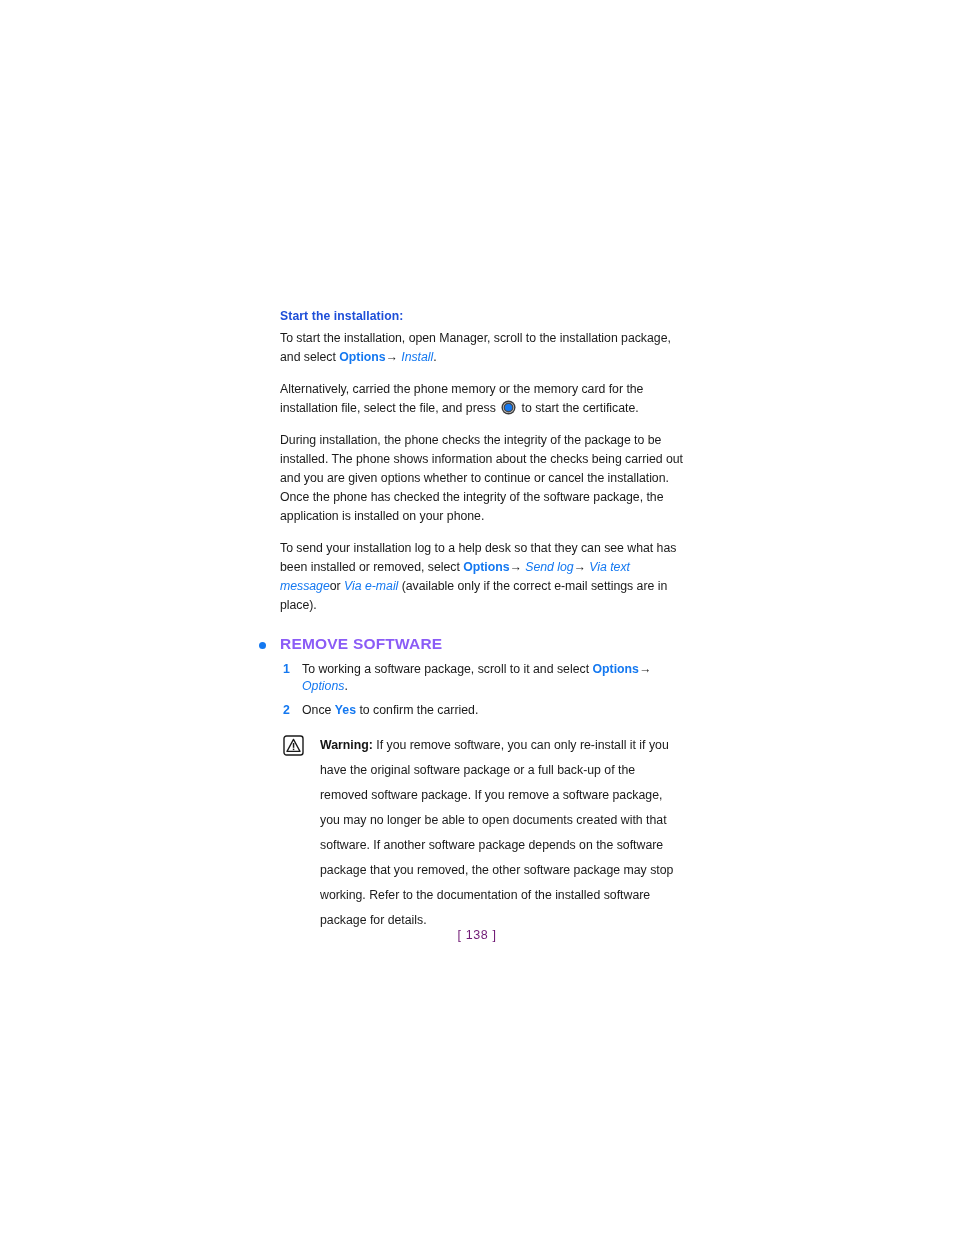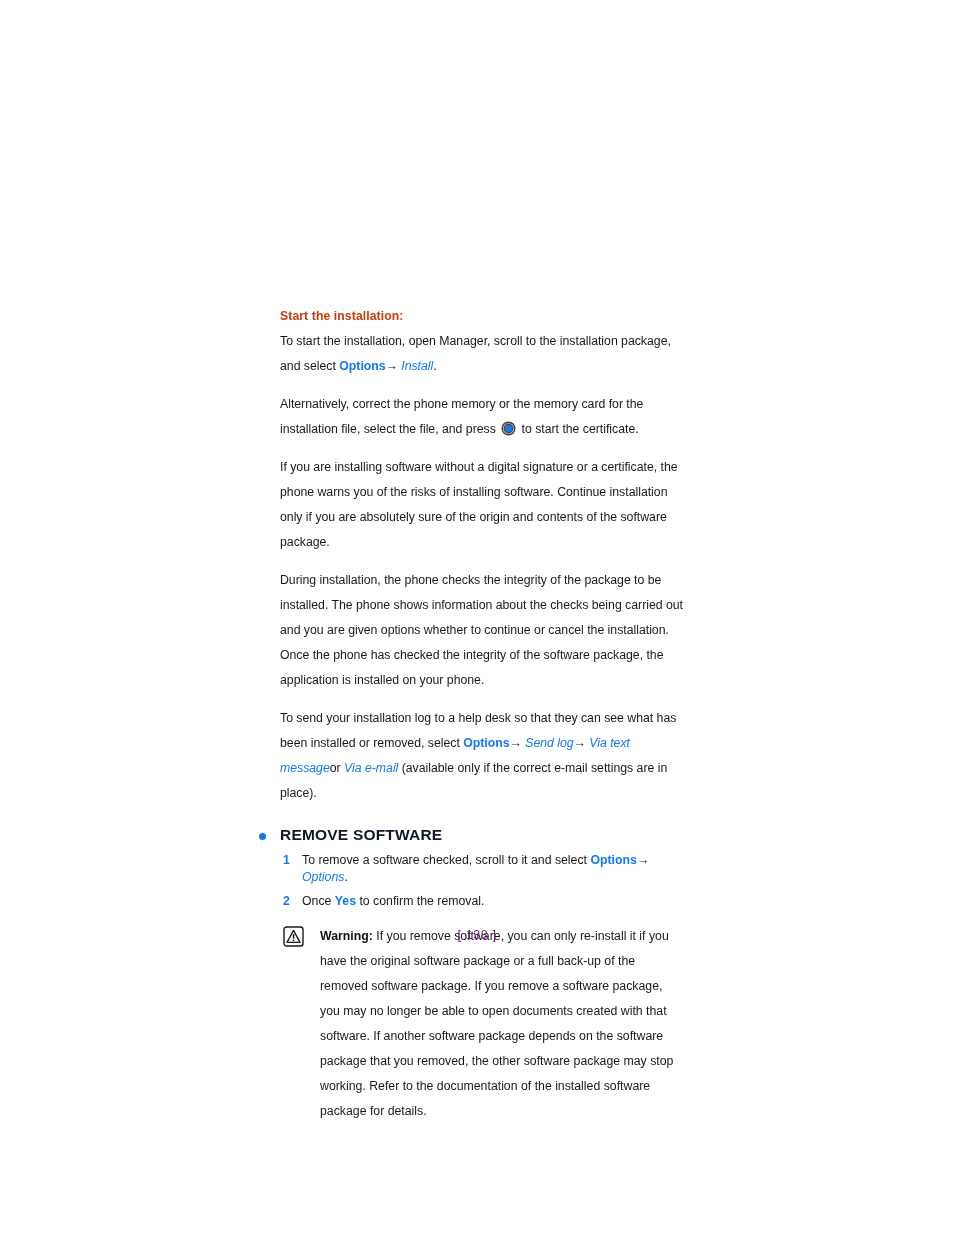--- a/index.html
+++ b/index.html
@@ -26,28 +26,28 @@
     position: absolute;
     left: 280px;
     top: 308px;
     width: 404px;
   }
 
   
   .sub-head {
     font-size: 12.2px;
     font-weight: bold;
-    color: #c2410c;
+    color: #1d4ed8;
     letter-spacing: 0.1px;
     margin: 0 0 3px 0;
     line-height: 17.6px;
   }
   p.para {
     font-size: 12.3px;
-    line-height: 25px;
+    line-height: 19px;
     color: #1a1a1a;
     margin: 0 0 13px 0;
     text-align: left;
     letter-spacing: -0.02px;
   }
   .b-blue {
     color: #1478f0;
     font-weight: bold;
   }
   .i-blue {
@@ -68,21 +68,21 @@
     margin: 0 2px;
   }
 
   
   .section-head {
     position: relative;
     margin: 19px 0 7px -25px;
     padding-left: 25px;
     font-size: 15.5px;
     font-weight: bold;
-    color: #0f172a;
+    color: #8b5cf6;
     letter-spacing: 0.2px;
     line-height: 20px;
   }
   .section-bullet {
     position: absolute;
     left: 4px;
     top: 8px;
     width: 7px;
     height: 7px;
     border-radius: 50%;
@@ -147,43 +147,42 @@
 </head>
 <body>
 
 <div class="page">
   <div class="content">
 
     <div class="sub-head">Start the installation:</div>
 
     <p class="para"><span>To start the installation, open Manager, scroll to the installation package, and select </span><span class="b-blue">Options</span><span class="arrow">→</span> <span class="i-blue">Install</span><span>.</span></p>
 
-    <p class="para"><span>Alternatively, correct the phone memory or the memory card for the installation file, select the file, and press </span><span class="navkey"><svg width="15" height="15" viewBox="0 0 15 15">
+    <p class="para"><span>Alternatively, carried the phone memory or the memory card for the installation file, select the file, and press </span><span class="navkey"><svg width="15" height="15" viewBox="0 0 15 15">
           <circle cx="7.5" cy="7.5" r="7" fill="#3a3a3a"></circle>
           <circle cx="7.5" cy="7.5" r="5.6" fill="#d8d8d8"></circle>
           <circle cx="7.5" cy="7.5" r="4.9" fill="#4a4a4a"></circle>
           <circle cx="7.5" cy="7.5" r="3.6" fill="#1478f0"></circle>
         </svg></span><span> to start the certificate.</span></p>
 
-    <p class="para">If you are installing software without a digital signature or a certificate, the phone warns you of the risks of installing software. Continue installation only if you are absolutely sure of the origin and contents of the software package.</p>
 
     <p class="para">During installation, the phone checks the integrity of the package to be installed. The phone shows information about the checks being carried out and you are given options whether to continue or cancel the installation. Once the phone has checked the integrity of the software package, the application is installed on your phone.</p>
 
     <p class="para"><span>To send your installation log to a help desk so that they can see what has been installed or removed, select </span><span class="b-blue">Options</span><span class="arrow">→</span> <span class="i-blue">Send log</span><span class="arrow">→</span> <span class="i-blue">Via text message</span><span>or </span><span class="i-blue">Via e-mail</span><span> (available only if the correct e-mail settings are in place).</span></p>
 
     <div class="section-head">
       <span class="section-bullet"></span><span>REMOVE SOFTWARE</span>
     </div>
 
     <ol class="steps">
       <li class="step">
-        <span class="step-num">1</span><span>To remove a software checked, scroll to it and select </span><span class="b-blue">Options</span><span class="arrow">→</span> <span class="i-blue">Options</span><span>.</span>
+        <span class="step-num">1</span><span>To working a software package, scroll to it and select </span><span class="b-blue">Options</span><span class="arrow">→</span> <span class="i-blue">Options</span><span>.</span>
       </li>
       <li class="step">
-        <span class="step-num">2</span><span>Once </span><span class="b-blue">Yes</span><span> to confirm the removal.</span>
+        <span class="step-num">2</span><span>Once </span><span class="b-blue">Yes</span><span> to confirm the carried.</span>
       </li>
     </ol>
 
     <div class="warning">
       <span class="warn-icon"><svg width="21" height="21" viewBox="0 0 21 21">
           <rect x="1" y="1" width="19" height="19" rx="2.5" ry="2.5" fill="#ffffff" stroke="#1a1a1a" stroke-width="1.4"></rect>
           <path d="M10.5 4.4 L17 16.4 L4 16.4 Z" fill="none" stroke="#1a1a1a" stroke-width="1.3" stroke-linejoin="round"></path>
           <rect x="9.8" y="8.0" width="1.5" height="4.8" fill="#1a1a1a"></rect>
           <rect x="9.8" y="13.6" width="1.5" height="1.5" fill="#1a1a1a"></rect>
         </svg></span><span class="warn-label">Warning:</span><span> If you remove software, you can only re-install it if you have the original software package or a full back-up of the removed software package. If you remove a software package, you may no longer be able to open documents created with that software. If another software package depends on the software package that you removed, the other software package may stop working. Refer to the documentation of the installed software package for details.</span>

